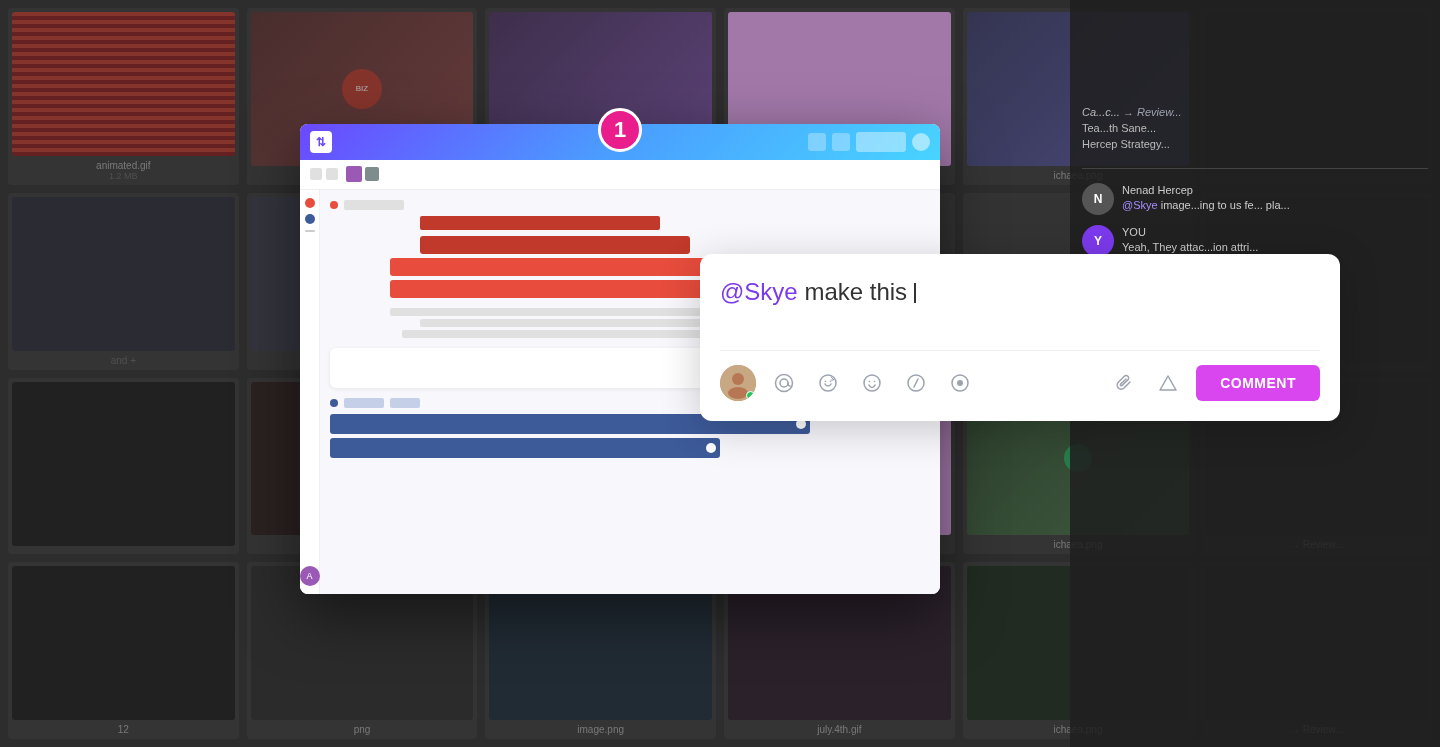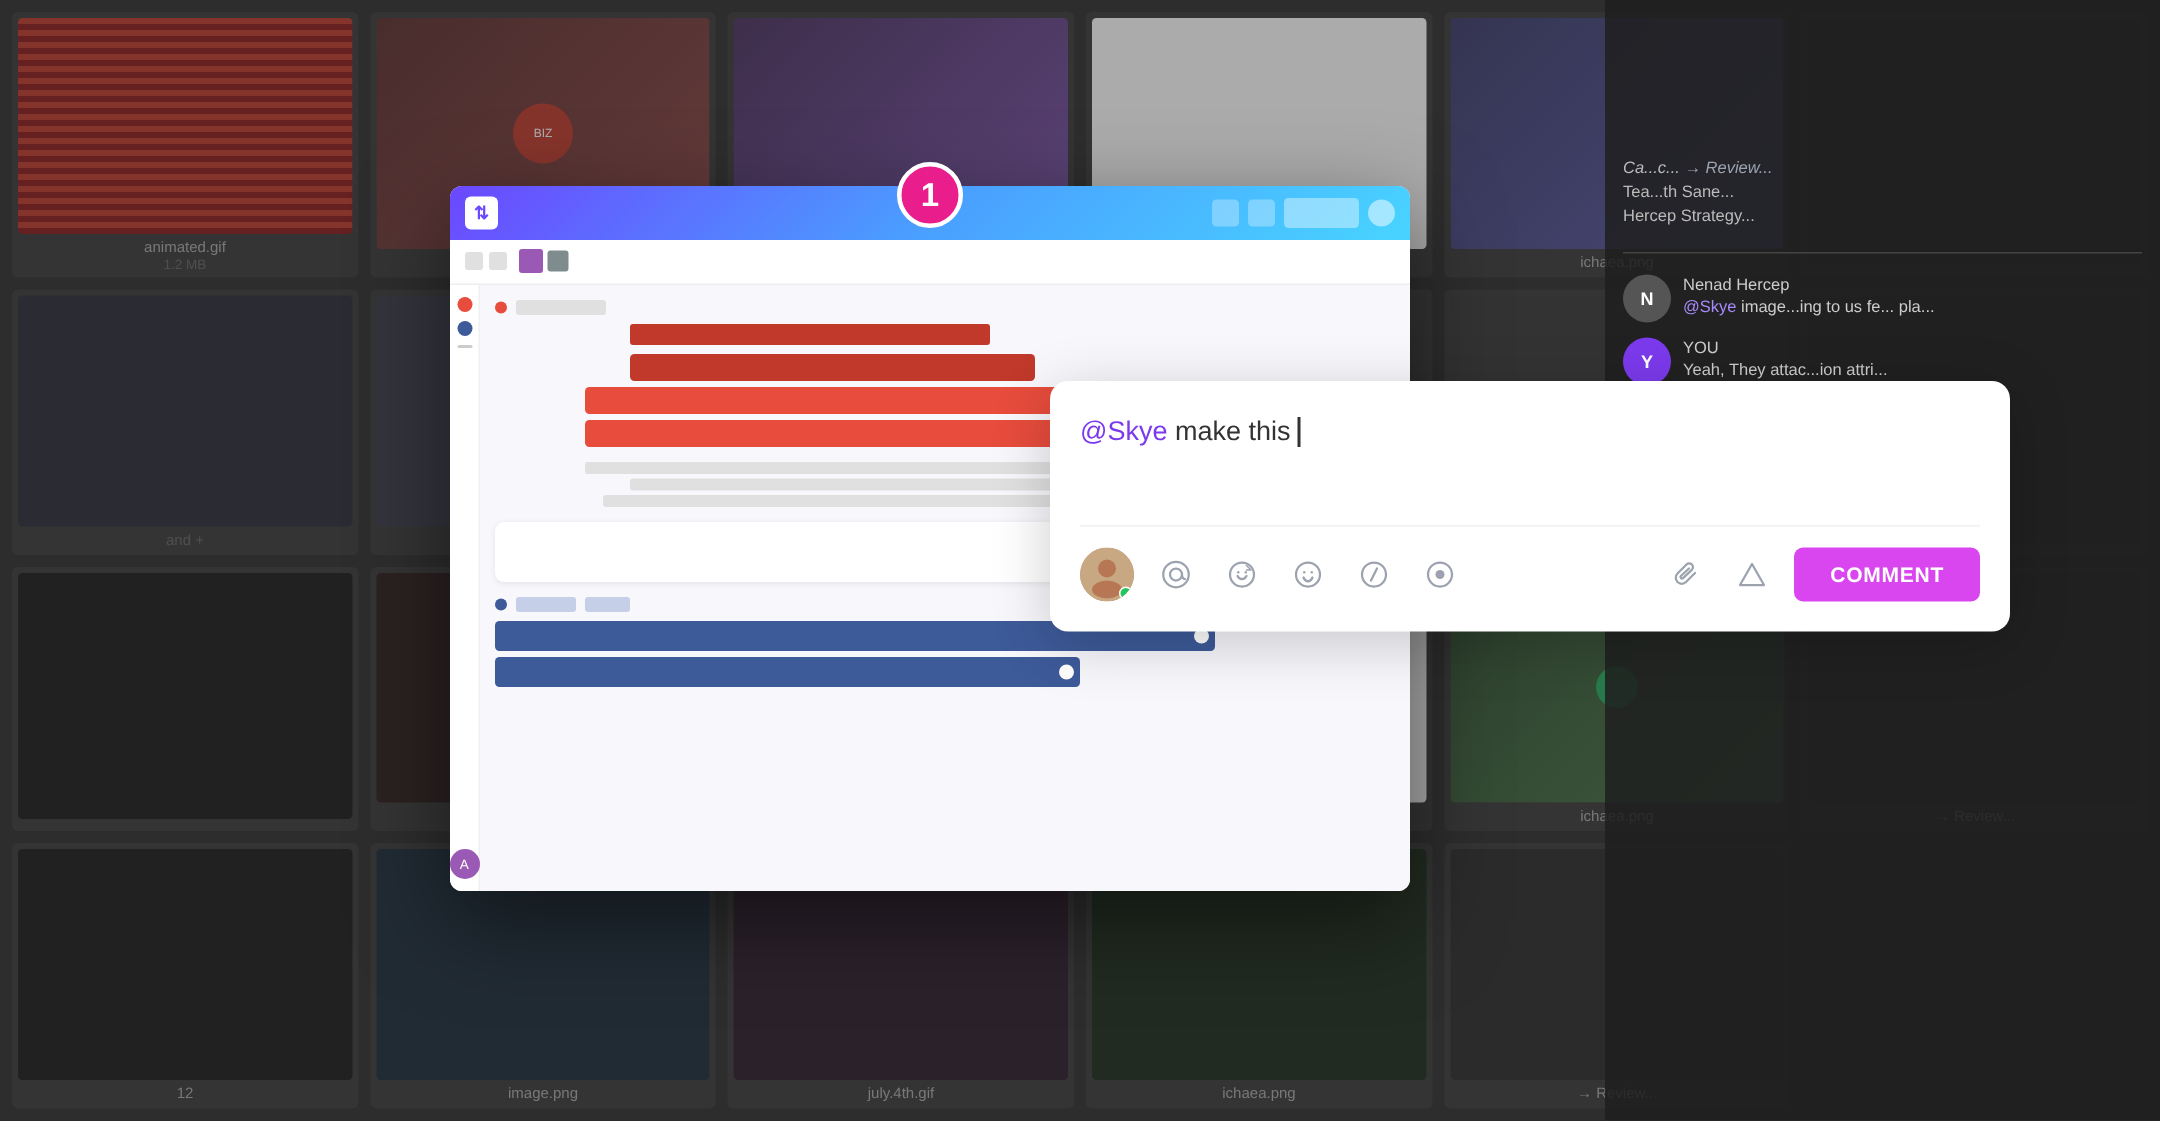--- a/index.html
+++ b/index.html
@@ -32,21 +32,21 @@
       align-items: center;
       justify-content: flex-end;
       padding: 4px;
       overflow: hidden;
       position: relative;
     }
 
     .bg-cell-img {
       width: 100%;
       flex: 1;
-      background: #ffffff;
+      background: #f0abfc;
       border-radius: 3px;
       margin-bottom: 4px;
       position: relative;
       overflow: hidden;
     }
 
     .bg-cell-label {
       font-size: 10px;
       color: #aaa;
       text-align: center;
@@ -334,21 +334,21 @@
       width: 640px;
       background: white;
       border-radius: 12px;
       box-shadow: 0 8px 40px rgba(0,0,0,0.2);
       padding: 20px;
       z-index: 20;
     }
 
     .comment-input-area {
       min-height: 60px;
-      font-size: 18px;
+      font-size: 24px;
       color: #333;
       line-height: 1.5;
       margin-bottom: 16px;
     }
 
     .comment-mention-text {
       color: #7c3aed;
       font-weight: 500;
     }
 
@@ -565,20 +565,24 @@
   <div class="bg-cell">
     <div class="bg-cell-img" style="background:#2a2a2a;"></div>
     <div class="bg-cell-label">→ Review...</div>
   </div>
 
   <div class="bg-cell">
     <div class="bg-cell-img" style="background:#1a1a1a;"></div>
     <div class="bg-cell-label">12</div>
   </div>
   <div class="bg-cell">
+    <div class="bg-cell-img" style="background:#2a2a2a;"></div>
+    <div class="bg-cell-label">png</div>
+  </div>
+  <div class="bg-cell">
     <div class="bg-cell-img" style="background:#1a2a3a;"></div>
     <div class="bg-cell-label">image.png</div>
   </div>
   <div class="bg-cell">
     <div class="bg-cell-img" style="background:#2a1a2a;"></div>
     <div class="bg-cell-label">july.4th.gif</div>
   </div>
   <div class="bg-cell">
     <div class="bg-cell-img" style="background:#1a2a1a;"></div>
     <div class="bg-cell-label">ichaea.png</div>

